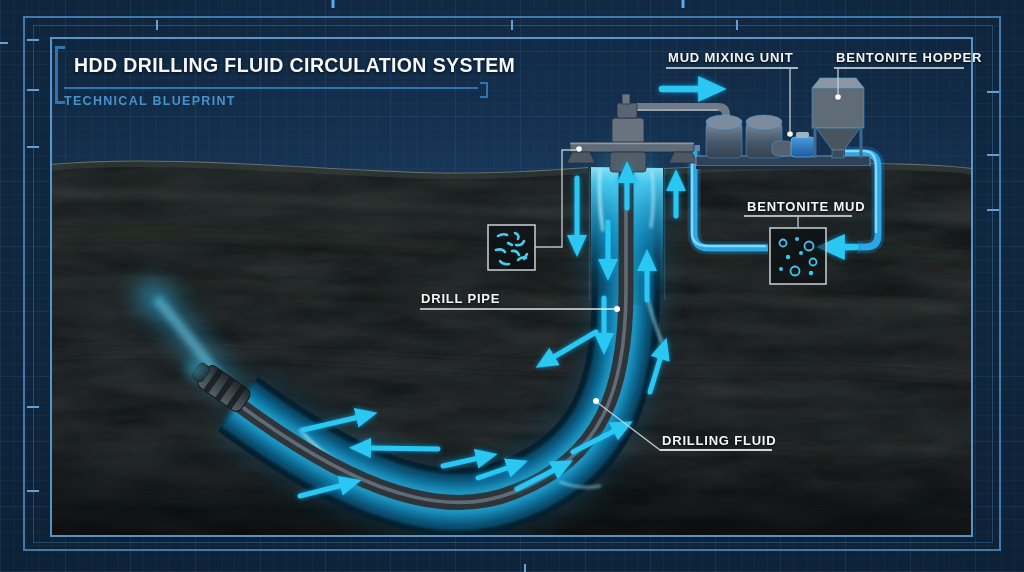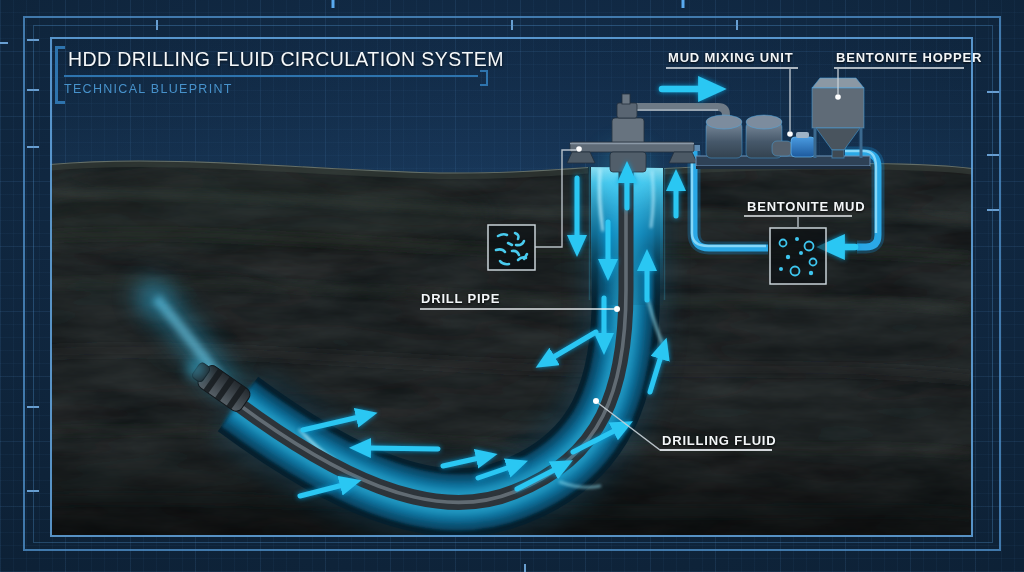--- a/index.html
+++ b/index.html
@@ -24,26 +24,26 @@
   
   .f-outer,.f-mid,.f-inner{position:absolute;box-sizing:border-box;z-index:2;pointer-events:none;}
   .f-outer{left:23px;top:16px;width:978px;height:535px;border:2px solid rgba(77,142,200,.8);}
   .f-mid{left:33px;top:25px;width:960px;height:518px;border:1px solid rgba(77,142,200,.35);}
   .f-inner{left:50px;top:37px;width:923px;height:500px;border:2px solid rgba(100,168,228,.85);}
   
   .title-block{position:absolute;left:64px;top:44px;z-index:3;width:440px;}
   .title-bracket{position:absolute;left:-9px;top:2px;width:7px;height:52px;
     border-left:3px solid var(--title-rule);border-top:3px solid var(--title-rule);
     border-bottom:3px solid var(--title-rule);}
-  .title-heading{margin:4px;font-size:19.5px;font-weight:normal;letter-spacing:.4px;
+  .title-heading{margin:10px;font-size:19.5px;font-weight:bold;letter-spacing:.4px;
     color:var(--title-text);text-shadow:0 1px 3px rgba(0,0,0,.7);white-space:nowrap;}
   .title-rule{position:relative;margin-top:4px;width:414px;height:2px;background:var(--title-rule);}
   .title-rule-end{position:absolute;right:-10px;top:-5px;width:6px;height:12px;
     border:2px solid var(--title-rule);border-left:none;}
-  .title-subtitle{margin-top:5px;font-size:12.5px;font-weight:normal;letter-spacing:1.3px;
+  .title-subtitle{margin-top:5px;font-size:12.5px;font-weight:bold;letter-spacing:1.3px;
     color:var(--subtitle-text);white-space:nowrap;}
   
   .arr{stroke:var(--accent-cyan);stroke-width:5;fill:none;stroke-linecap:round;}
   .arr-big{stroke-width:6.5;}
   .arrhead{fill:var(--accent-cyan);}
   .lbl{font:bold 13px "Liberation Sans",sans-serif;fill:var(--label-text);letter-spacing:.8px;
     filter:drop-shadow(0 1px 1px rgba(0,0,0,.85));}
   .ul{stroke:#eef2f4;stroke-width:1.5;opacity:.95;}
   .leader{stroke:var(--leader-line);stroke-width:1.4;fill:none;opacity:.9;}
   .dot{fill:#ffffff;}

